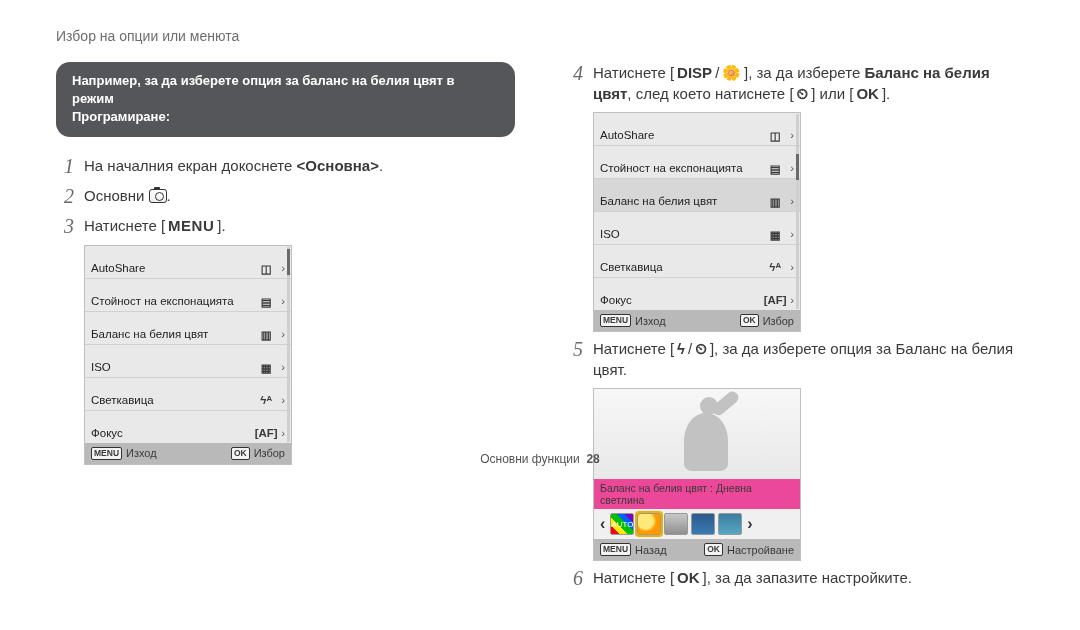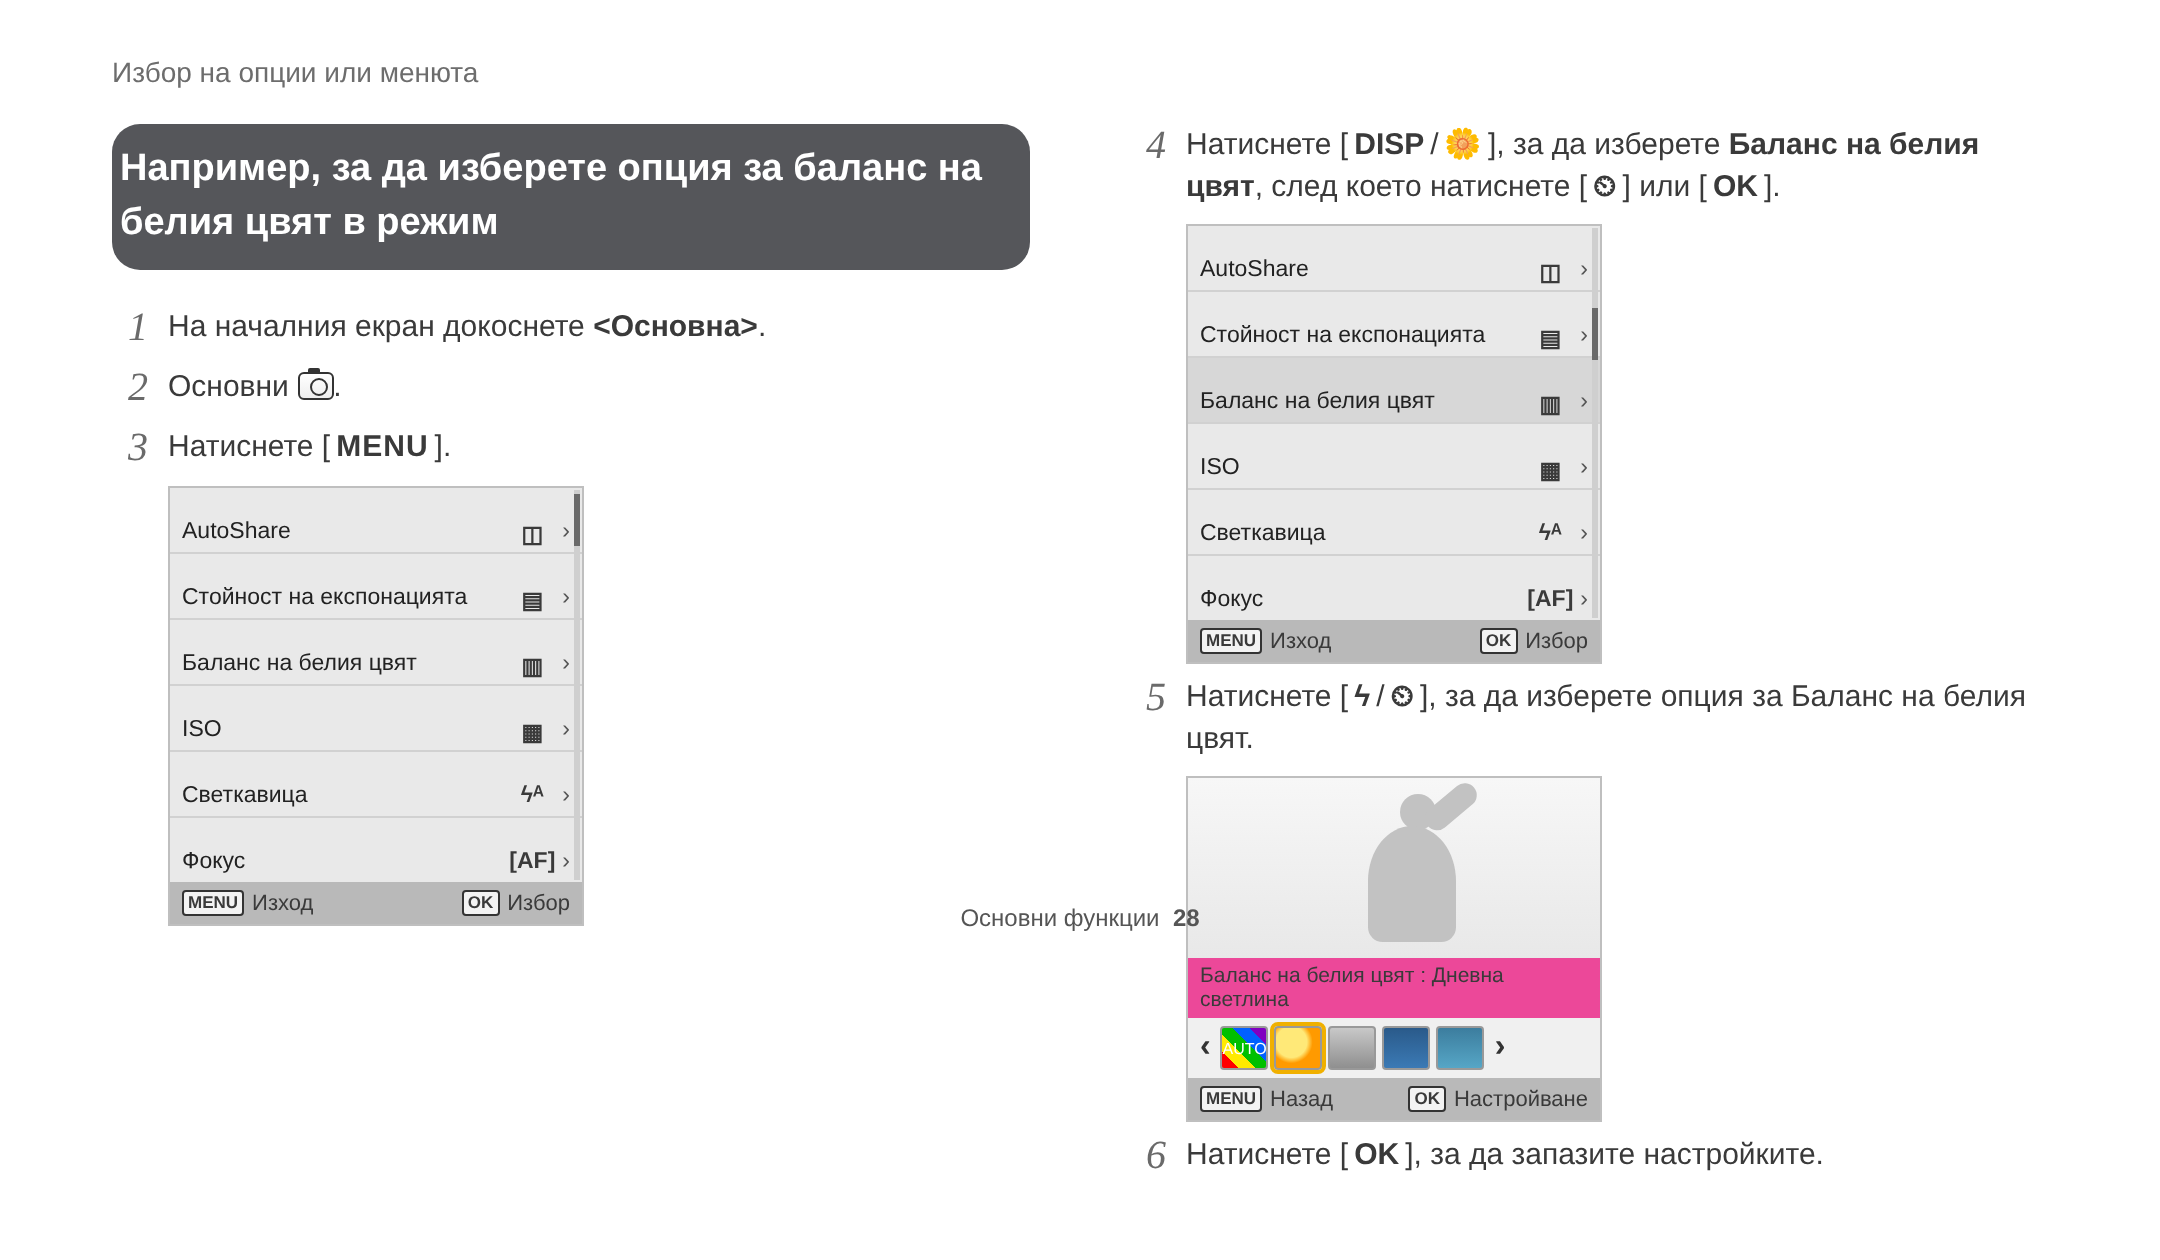--- a/index.html
+++ b/index.html
@@ -1,21 +1,21 @@
 <!DOCTYPE html>
 <html><head>
 <meta charset="utf-8">
 <style>
   * { box-sizing: border-box; margin: 0; padding: 0; }
   html, body { width: 1080px; height: 630px; font-family: Arial, "Helvetica Neue", sans-serif; background: #fff; color: #3a3a3a; }
   .page { position: relative; width: 1080px; height: 478px; padding: 28px 56px 0 56px; }
   .header { font-size: 14px; color: #6d6d6d; margin-bottom: 18px; }
   .columns { display: flex; gap: 50px; }
   .col { flex: 1; min-width: 0; }
-  .pill { background: #55565a; color: #fff; border-radius: 14px; padding: 10px 4px; font-size: 19px; line-height: 1.4; margin-bottom: 18px; }
+  .pill { background: #55565a; color: #fff; border-radius: 14px; padding: 10px 16px; font-size: 13px; line-height: 1.4; margin-bottom: 18px; }
   .step { display: flex; align-items: flex-start; gap: 10px; font-size: 15px; margin-bottom: 8px; line-height: 1.4; }
   .step-num { font-family: Georgia, "Times New Roman", serif; font-style: italic; font-size: 20px; color: #6a6a6a; width: 18px; text-align: right; flex-shrink: 0; line-height: 1.1; }
   .step-body { flex: 1; }
   .step-body b { font-weight: 700; }
   .cam-icon { width: 18px; height: 14px; border: 1.4px solid #333; border-radius: 3px; position: relative; display: inline-block; vertical-align: -2px; background: linear-gradient(#fff,#eee); }
   .cam-icon::before { content:""; position:absolute; top:-3px; left:4px; width:6px; height:3px; background:#333; border-radius:1px 1px 0 0; }
   .cam-icon::after { content:""; position:absolute; top:2px; left:5px; width:7px; height:7px; border:1.4px solid #333; border-radius:50%; }
   .key { display:inline-block; font-weight:700; padding: 0 3px; }
   .key-menu { font-weight:800; letter-spacing:0.5px; }
   .key-ok { font-weight:800; }
@@ -55,20 +55,21 @@
 <div class="page">
   <div class="header">
     <span>Избор на опции или менюта</span>
   </div>
 
   <div class="columns">
 
     <div class="col">
       <div class="pill">
         <div><b>Например, за да изберете опция за баланс на белия цвят в режим</b></div>
+        <div><b>Програмиране:</b></div>
       </div>
 
       <div class="step">
         <div class="step-num">1</div>
         <div class="step-body">
           <span>На началния екран докоснете </span><b>&lt;Основна&gt;</b><span>.</span>
         </div>
       </div>
 
       <div class="step">

